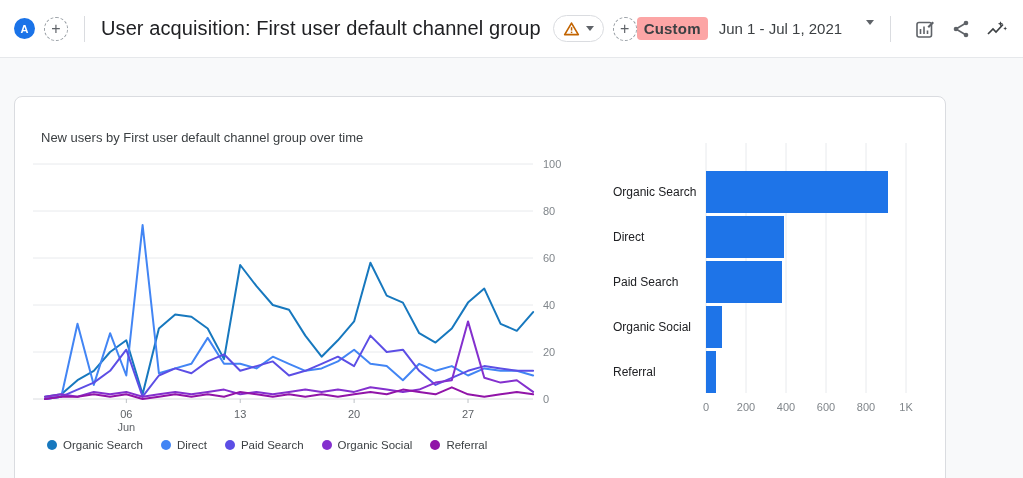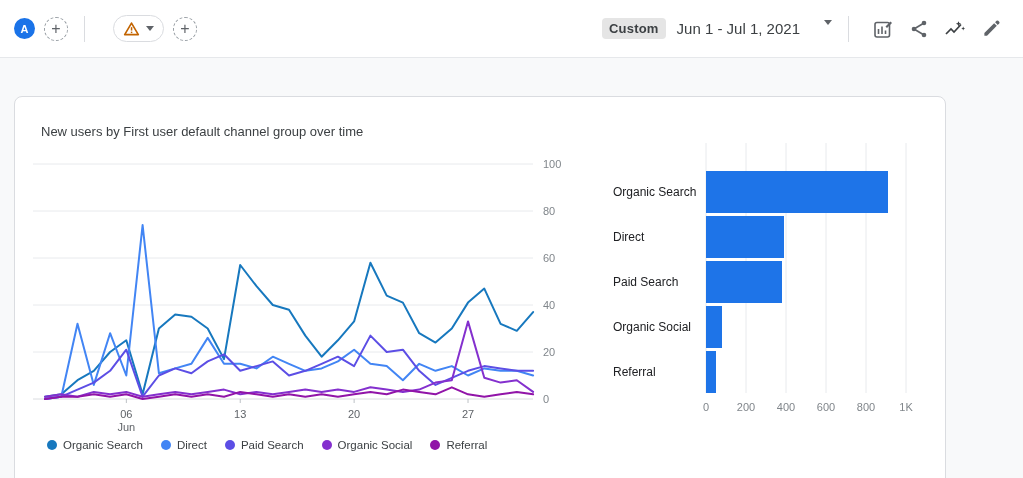--- a/index.html
+++ b/index.html
@@ -14,50 +14,51 @@
   .plus-dashed { width:24px; height:24px; border-radius:50%; border:1px dashed #9aa0a6; color:#5f6368;
                  display:flex; align-items:center; justify-content:center; font-size:16px; line-height:1;
                  margin-left:9px; flex:none; background:#fff; cursor:pointer; }
   .vdivider { width:1px; height:26px; background:#dadce0; margin:0 16px; flex:none; }
   .page-title { font-size:20px; color:#202124; white-space:nowrap; letter-spacing:.1px; }
   .warn-pill { display:flex; align-items:center; gap:6px; border:1px solid #dadce0; border-radius:14px;
                height:27px; padding:0 9px; margin-left:12px; background:#fff; cursor:pointer; flex:none; }
   .caret { width:0; height:0; border-left:4px solid transparent; border-right:4px solid transparent;
            border-top:5px solid #5f6368; display:inline-block; }
   .spacer { flex:1; }
-  .custom-chip { background:#e5e5e5; color:#3c4043; font-size:13px; font-weight:bold;
+  .custom-chip { background:#fca5a5; color:#3c4043; font-size:15px; font-weight:bold;
                  padding:3px 7px; border-radius:4px; letter-spacing:.2px; flex:none; }
   .daterange { display:flex; align-items:flex-start; gap:24px; margin-left:11px; cursor:pointer; flex:none; }
   .daterange .txt { font-size:15px; color:#3c4043; white-space:nowrap; }
   .hicon { width:36px; height:36px; display:flex; align-items:center; justify-content:center;
            cursor:pointer; border-radius:50%; flex:none; }
   .hicon svg { display:block; }
 
   
   .card { position:absolute; left:14px; top:96px; width:932px; height:420px; background:#fff;
           border:1px solid #dadce0; border-radius:8px; }
   .chart-title { position:absolute; font-size:13px; color:#3c4043; white-space:nowrap; }
-  #lineTitle { left:26px; top:27px;text-align:right; }
+  #lineTitle { left:26px; top:33px;text-align:right; }
   #barTitle  { left:600px; top:25px; }
   #lineChart { position:absolute; left:18px; top:48px; }
   #barChart  { position:absolute; left:598px; top:44px; }
   .legend { position:absolute; left:32px; top:342px; display:flex; align-items:center; gap:18px; }
   .legend-item { display:flex; align-items:center; gap:6px; }
   .legend-dot { width:10px; height:10px; border-radius:50%; flex:none; }
   .legend-label { font-size:11.5px; color:#3c4043; white-space:nowrap; }
 
   text { font-family:"Liberation Sans", sans-serif; }
 </style>
 </head>
 <body>
 
 <div class="topbar">
   <div class="avatar">A</div>
   <div class="plus-dashed">+</div>
   <div class="vdivider"></div>
+  <div class="page-title">User acquisition: First user default channel group</div>
 
   <div class="warn-pill">
     <svg width="17" height="15" viewBox="0 0 24 22">
       <path d="M12 3 L22 20 H2 Z" fill="none" stroke="#c26401" stroke-width="2.4" stroke-linejoin="round"></path>
       <rect x="11" y="9" width="2.2" height="5" fill="#c26401"></rect>
       <rect x="11" y="15.6" width="2.2" height="2.2" fill="#c26401"></rect>
     </svg>
     <span class="caret"></span>
   </div>
   <div class="plus-dashed">+</div>

